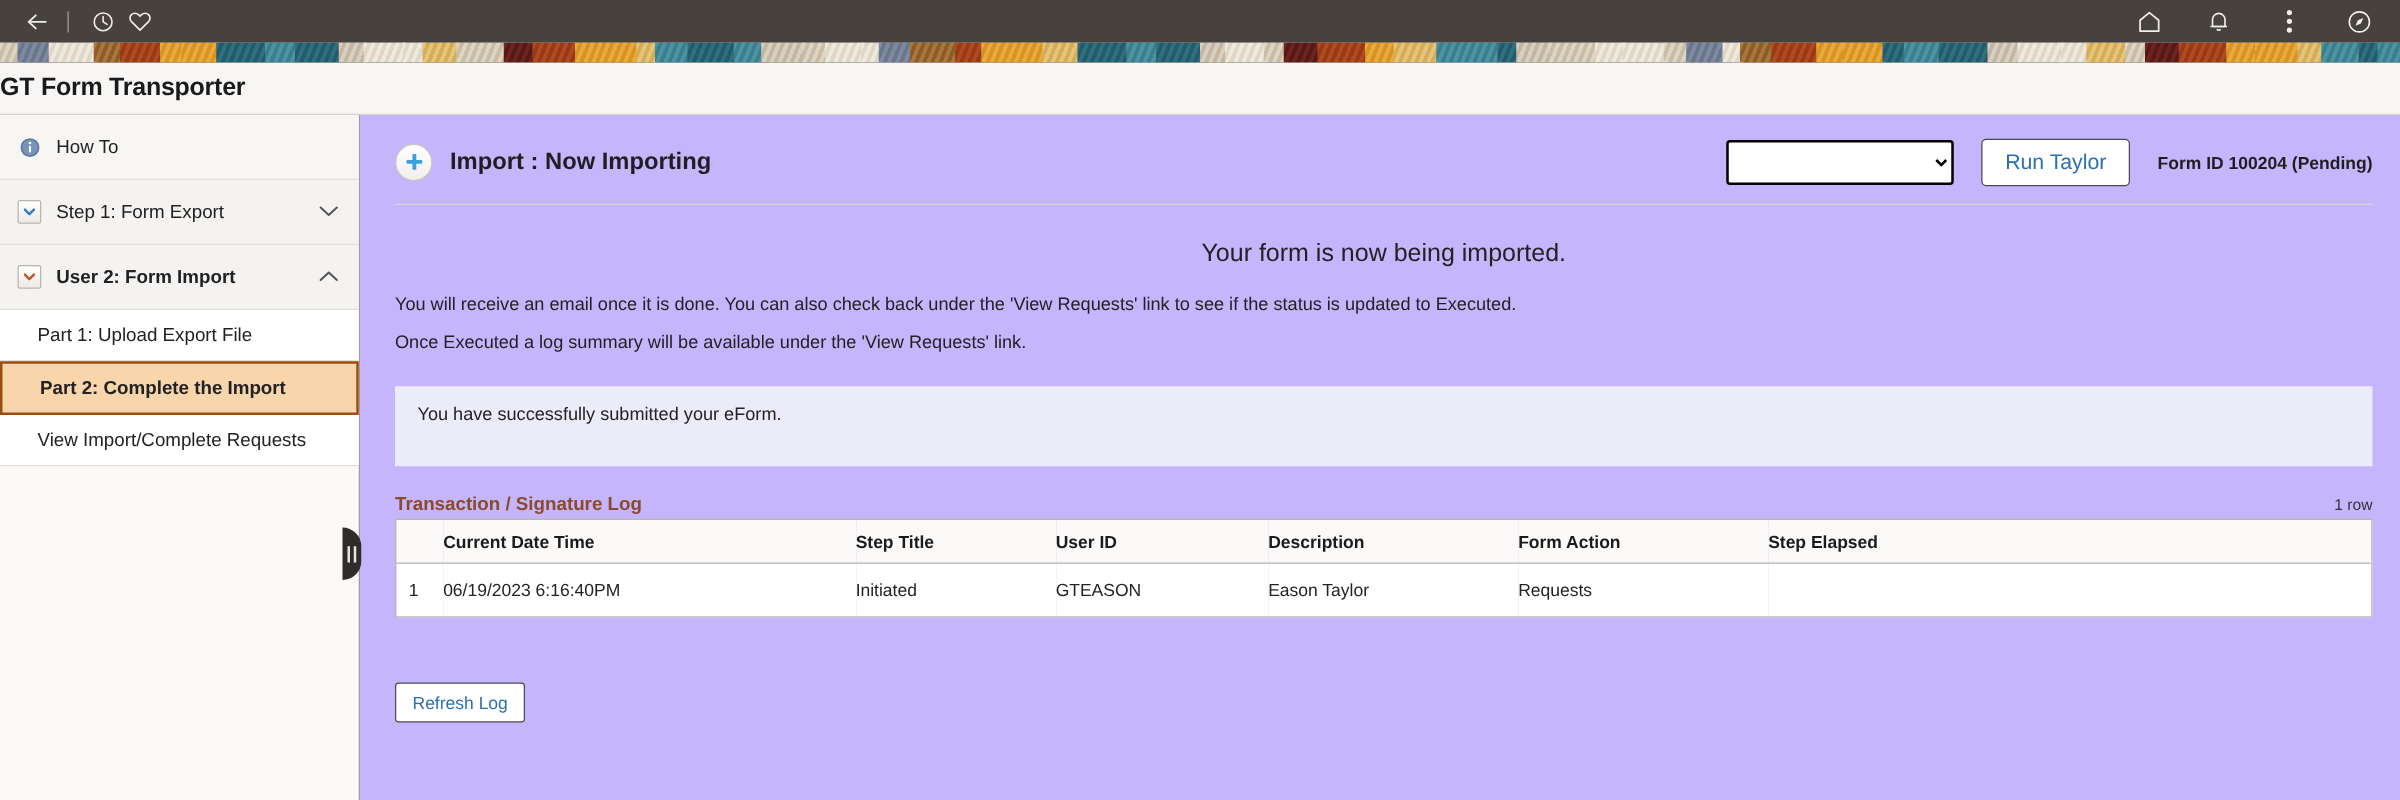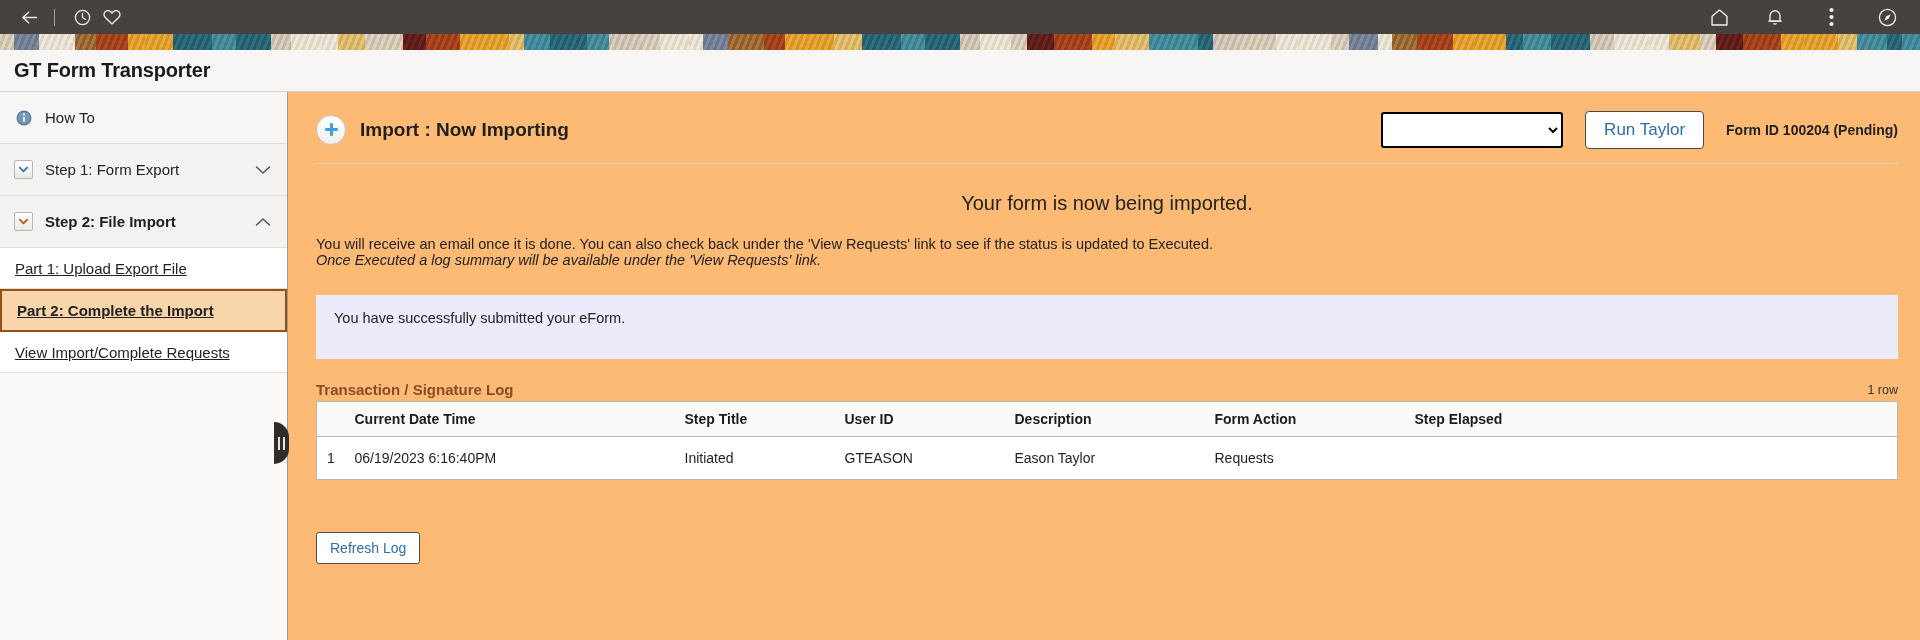--- a/index.html
+++ b/index.html
@@ -43,21 +43,20 @@
     background: #48423e;
   }
   .banner-strip .seg { position: absolute; top: 0; height: 16px; }
 
   
   .page-title-bar {
     height: 42px;
     background: #f7f6f4;
     display: flex;
     align-items: center;
-    padding-left: 14px;
     border-bottom: 1px solid #d8d5d1;
   }
   .page-title {
     font-size: 20px;
     font-weight: bold;
     color: #1a1a1a;
     letter-spacing: -0.2px;
   }
 
   
@@ -99,27 +98,26 @@
     flex: 0 0 auto;
     display: flex; align-items: center; justify-content: center;
   }
   .side-item .lbl { flex: 1; }
   .side-item .chev { margin-left: auto; color: #5a5a5a; }
 
   .sub-item {
     display: flex;
     align-items: center;
     height: 41px;
-    padding-left: 15px;
+    padding-left: 30px;
     font-size: 15px;
     color: #222;
     background: #ffffff;
     border-bottom: 1px solid #e2e0dd;
     cursor: pointer;
-    text-decoration: underline;
   }
   .sub-item.active {
     background: #f8d5ab;
     border: 2px solid #9a4f12;
     font-weight: bold;
     height: 43px;
   }
 
   
   .splitter {
@@ -133,21 +131,21 @@
     display: flex; align-items: center; justify-content: center;
     gap: 3px;
     cursor: col-resize;
     z-index: 5;
   }
   .splitter i { display:block; width: 2px; height: 13px; background: #e8e6e3; }
 
   
   .main {
     flex: 1;
-    background: #fdba74;
+    background: #c4b5fd;
     position: relative;
     padding: 0 22px 0 28px;
   }
 
   .main-header {
     display: flex;
     align-items: center;
     height: 72px;
     border-bottom: 1px solid #d8d5d1;
     padding-top: 4px;
@@ -205,21 +203,21 @@
     text-align: center;
     font-size: 20px;
     color: #222;
     margin: 28px 0 0 0;
   }
   .msg-line {
     font-size: 14.5px;
     color: #222;
     margin-top: 21px;
   }
-  .msg-line.second { margin-top: 0; font-style: italic; }
+  .msg-line.second { margin-top: 14px; }
 
   .success-box {
     margin-top: 27px;
     background: #ecebfa;
     min-height: 64px;
     padding: 15px 18px;
     font-size: 14.5px;
     color: #222;
   }
 
@@ -434,21 +432,21 @@
           </svg>
       </span>
     </div>
 
     <div class="side-item group bold">
       <span class="sq-toggle">
         <svg width="9" height="7" viewBox="0 0 10 7">
             <polyline points="1,1.5 5,5.5 9,1.5" fill="none" stroke="#c0571f" stroke-width="2.1" stroke-linecap="round" stroke-linejoin="round"></polyline>
           </svg>
       </span>
-      <span class="lbl">Step 2: File Import</span>
+      <span class="lbl">User 2: Form Import</span>
       <span class="chev">
         <svg width="16" height="10" viewBox="0 0 16 10">
             <polyline points="1.5,8 8,2 14.5,8" fill="none" stroke="#555" stroke-width="1.6" stroke-linecap="round" stroke-linejoin="round"></polyline>
           </svg>
       </span>
     </div>
 
     <div class="sub-item">
       <span>Part 1: Upload Export File</span>
     </div>

